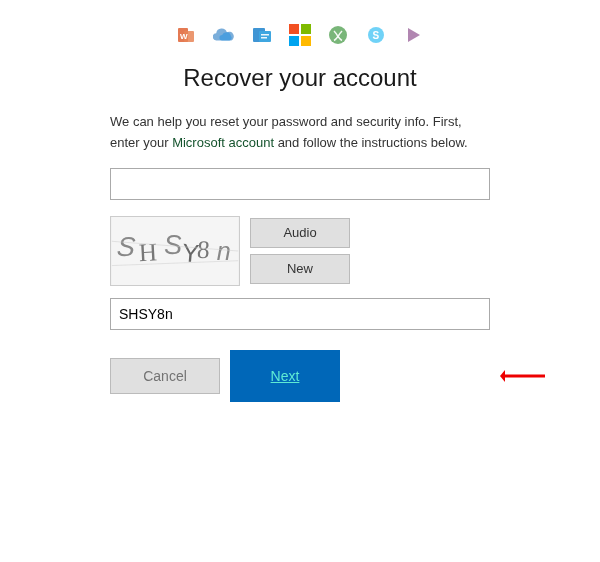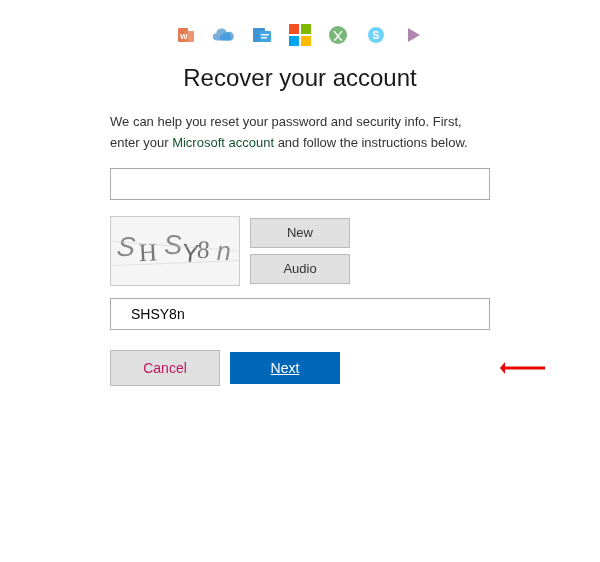--- a/index.html
+++ b/index.html
@@ -122,53 +122,53 @@
       cursor: pointer;
       display: flex;
       align-items: center;
       justify-content: center;
     }
 
     .captcha-input {
       width: 100%;
       height: 32px;
       border: 1px solid #aaa;
-      padding: 0 20px;
+      padding: 0 8px;
       font-size: 14px;
       outline: none;
       margin-bottom: 20px;
     }
 
     .bottom-row {
       display: flex;
       gap: 10px;
       align-items: center;
       position: relative;
     }
 
     .cancel-btn {
       width: 110px;
       height: 36px;
       background: #e0e0e0;
       border: 1px solid #bbb;
       font-size: 14px;
-      color: #be185d;
+      color: #737373;
       cursor: pointer;
       display: flex;
       align-items: center;
       justify-content: center;
     }
 
     .next-btn {
       width: 110px;
-      height: 32px;
+      height: 52px;
       background: #0067b8;
       border: none;
       font-size: 14px;
-      color: #ffffff;
+      color: #5eead4;
       cursor: pointer;
       display: flex;
       align-items: center;
       justify-content: center;
       text-decoration: underline;
     }
 
     .arrow-indicator {
       position: absolute;
       right: -60px;
@@ -270,22 +270,22 @@
         <text x="72" y="46" font-size="26" font-family="Arial" fill="#666" transform="rotate(5,80,42)">Y</text>
         <text x="90" y="42" font-size="26" font-family="Georgia" fill="#777" transform="skewX(-4)">8</text>
         <text x="108" y="44" font-size="26" font-family="Arial" fill="#888" font-style="italic">n</text>
 
         <line x1="0" y1="25" x2="130" y2="35" stroke="#ccc" stroke-width="0.5"></line>
         <line x1="0" y1="50" x2="130" y2="45" stroke="#ccc" stroke-width="0.5"></line>
       </svg>
     </div>
 
     <div class="captcha-buttons">
+      <button class="captcha-btn">Audio</button>
       <button class="captcha-btn">New</button>
-      <button class="captcha-btn">Audio</button>
     </div>
   </div>
 
   <input type="text" class="captcha-input" value="SHSY8n" style="">
 
   <div class="bottom-row">
     <button class="cancel-btn">Cancel</button>
     <button class="next-btn">Next</button>
 
     <div class="arrow-indicator">

